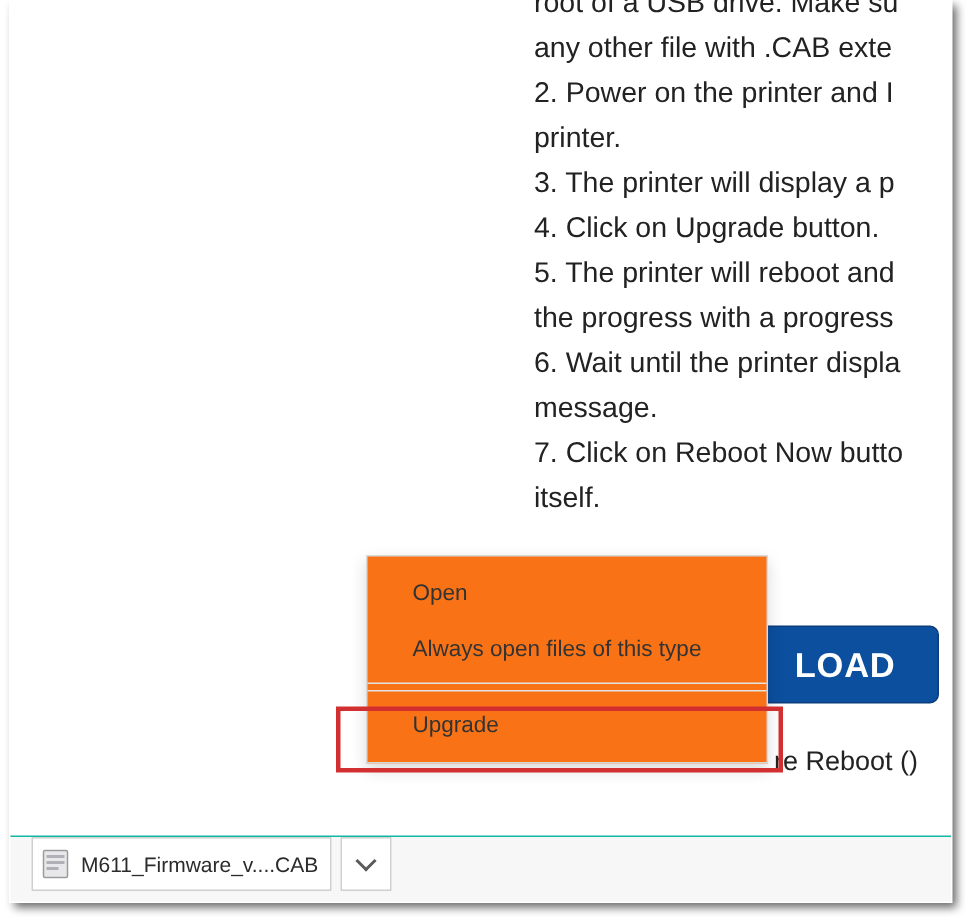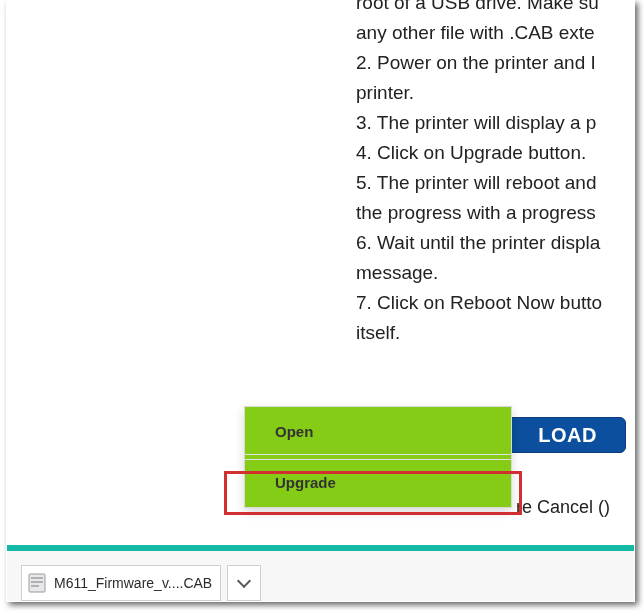--- a/index.html
+++ b/index.html
@@ -17,49 +17,48 @@
     top: -12px;
     width: 400px;
     color: #222;
     font-size: 19px;
     line-height: 30px;
   }
   .content p { white-space: nowrap; }
   .download-btn {
     position: absolute;
     left: 480px; top: 417px;
-    width: 140px; height: 36px;
+    width: 140px; height: 52px;
     background: #0b4f9e;
     border: 1px solid #0a3d79;
     border-radius: 6px;
     color: #fff;
     font-weight: bold;
-    font-size: 20px;
+    font-size: 23px;
     display: flex;
     align-items: center;
     justify-content: flex-end;
     padding-right: 28px;
     letter-spacing: 0.5px;
   }
   .upgrade-text {
     position: absolute;
     left: 510px; top: 497px;
     font-size: 18px;
     color: #222;
     white-space: nowrap;
   }
   .context-menu {
     position: absolute;
-    left: 238px; top: 406px;
+    left: 238px; top: 370px;
     width: 268px;
-    background: #84cc16;
+    background: #f97316;
     border: 1px solid #d9d9d9;
     box-shadow: 0 4px 10px rgba(0,0,0,0.15);
     padding: 6px 0;
-    font-weight: bold;
   }
   .menu-item {
     padding: 10px 30px;
     font-size: 15px;
     color: #333;
   }
   .menu-sep {
     height: 1px;
     background: #e3e3e3;
     margin: 4px 0;
@@ -70,25 +69,25 @@
   .highlight-box {
     position: absolute;
     left: 218px; top: 471px;
     width: 298px; height: 44px;
     border: 3px solid #d23030;
     pointer-events: none;
   }
   .download-bar {
     position: absolute;
     left: 1px; right: 1px; bottom: 1px;
-    height: 56px;
+    height: 44px;
     background: #f7f7f7;
-    border-top: 6px solid #14b8a6;
+    border-top: 1px solid #14b8a6;
     display: flex;
-    align-items: flex-end;
+    align-items: flex-start;
   }
   .dl-item {
     display: flex;
     align-items: center;
     height: 36px;
     margin-left: 14px;
     border: 1px solid #cfcfcf;
     background: #fff;
     padding: 0 8px 0 6px;
     font-size: 14px;
@@ -135,24 +134,25 @@
     <p>6. Wait until the printer displa</p>
     <p>message.</p>
     <p>7. Click on Reboot Now butto</p>
     <p>itself.</p>
   </div>
 
   <div class="download-btn">
     <span>LOAD</span>
   </div>
 
-  <div class="upgrade-text">re Cancel ()</div>
+  <div class="upgrade-text">re Reboot ()</div>
 
   <div class="context-menu">
     <div class="menu-item">Open</div>
+    <div class="menu-item">Always open files of this type</div>
     <div class="menu-sep"></div>
     <div class="menu-sep"></div>
     <div class="menu-item">Upgrade</div>
   </div>
 
   <div class="highlight-box"></div>
 
   <div class="download-bar">
     <div class="dl-item">
       <span class="dl-icon">

